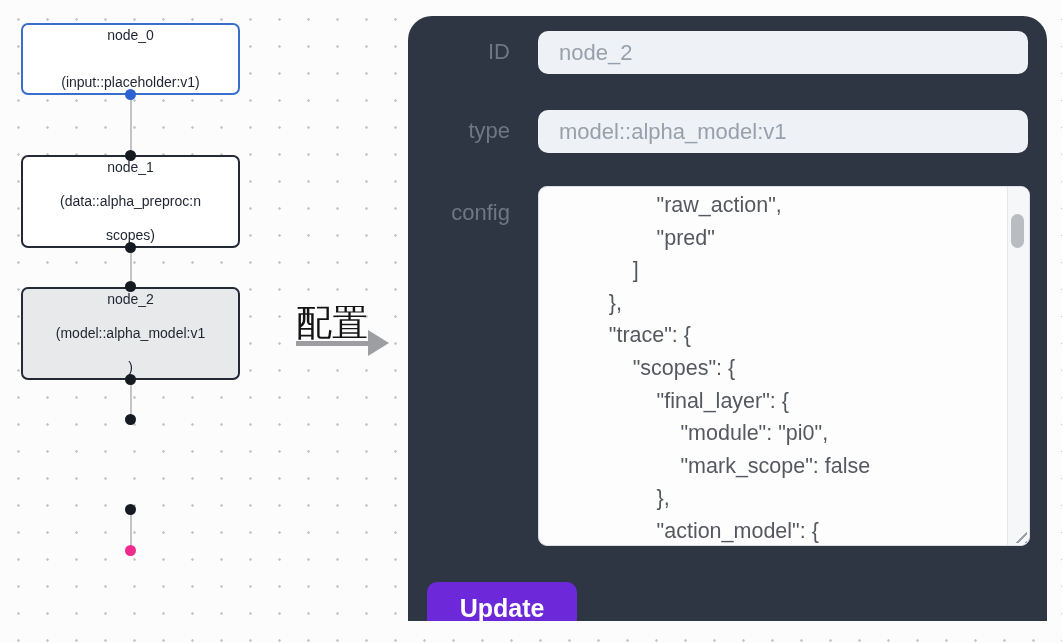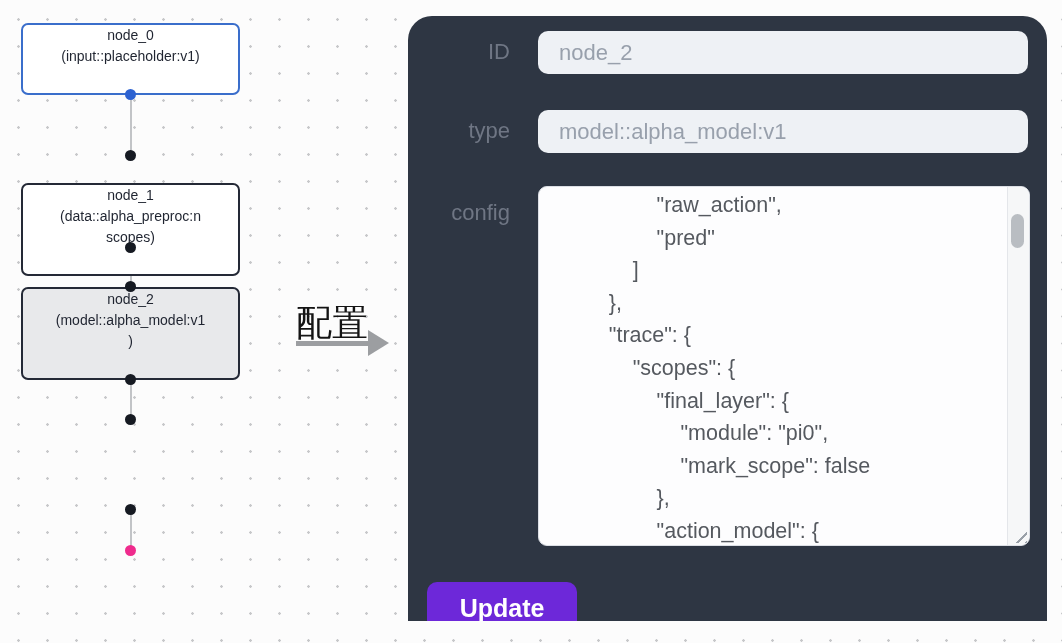--- a/index.html
+++ b/index.html
@@ -10,25 +10,25 @@
     background-image:radial-gradient(circle,#c7c8ca 1.3px,transparent 1.45px);
     background-size:29px 27px;
     background-position:4px 6px;
   }
   .stage{position:relative;width:1062px;height:643px;}
 
   
   .node{
     position:absolute;left:21px;width:219px;box-sizing:border-box;
     background:#ffffff;border:2px solid #242936;border-radius:7px;
-    display:flex;flex-direction:column;justify-content:flex-start;align-items:center;
+    display:flex;flex-direction:column;justify-content:space-between;align-items:center;
     text-align:center;font-size:14px;line-height:21px;color:#1f2430;
   }
   .node-0{top:23px;height:72px;border-color:#3a6ecb;}
-  .node-1{top:155px;height:93px;margin-top:28px;}
+  .node-1{top:155px;height:93px;}
   .node-2{top:287px;height:93px;background:#e8e9eb;border-width:2.5px;}
   .node-3{top:420px;height:90px;}
   .node-4{top:551px;height:71px;border-color:#ee2e8b;}
   .edge{position:absolute;left:130px;width:2px;background:#c2c4c7;}
   .edge-1{top:95px;height:60px;}
   .edge-2{top:248px;height:39px;}
   .edge-3{top:380px;height:40px;}
   .edge-4{top:510px;height:41px;}
   .port{position:absolute;left:125px;width:11px;height:11px;border-radius:50%;background:#161a22;}
   .port-blue{background:#2d62d1;}

